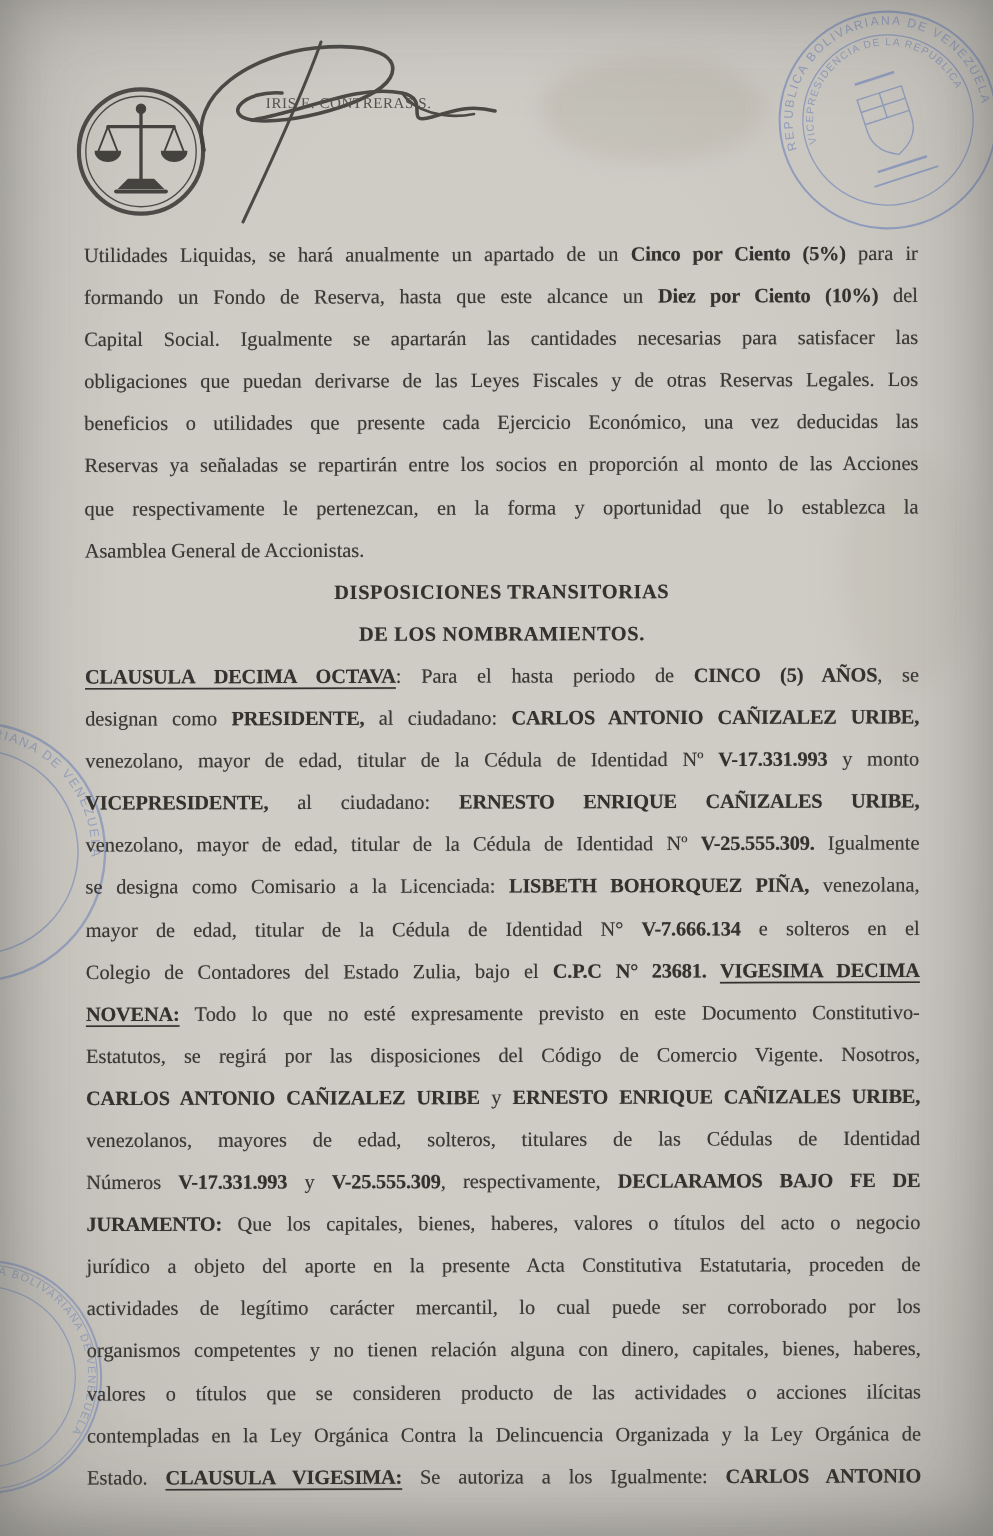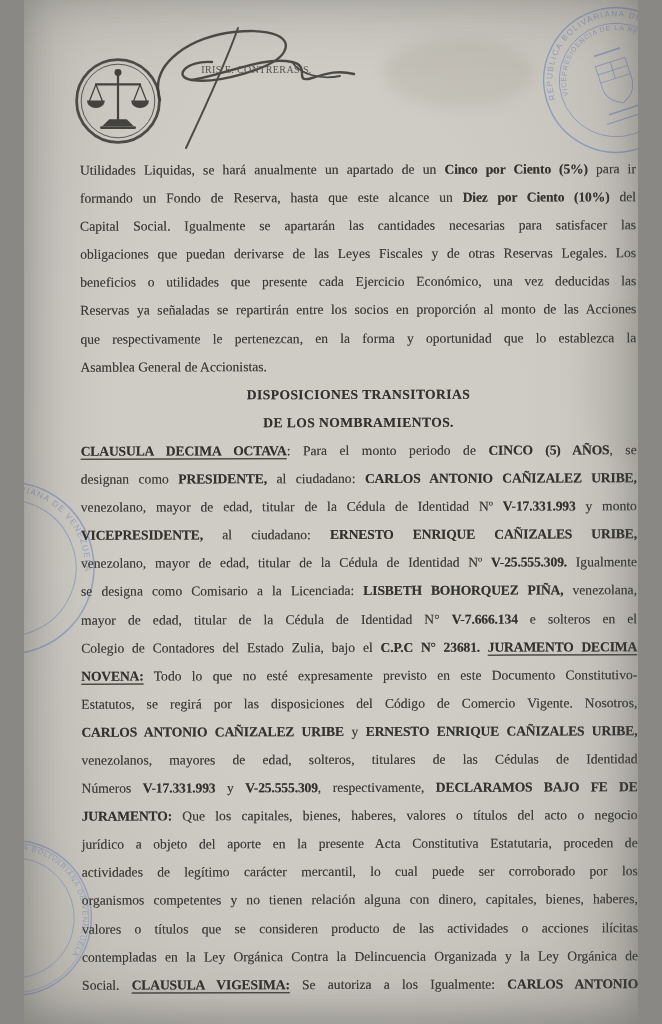--- a/index.html
+++ b/index.html
@@ -1,18 +1,18 @@
 <!DOCTYPE html>
 <html><head>
 <meta charset="utf-8">
 <style>
   html,body{margin:0;padding:0;background:#8a8884;}
   .page{
     position:relative;
-    width:614px;height:1024px;
+    width:662px;height:1024px;
     margin:0 auto;
     overflow:hidden;
     background:
       radial-gradient(ellipse at 48% 42%, #cfccc6 45%, #c6c3bd 75%, #b4b1ab 100%);
     font-family:"Liberation Serif", serif;
     color:#3a3835;
   }
   .page::after{
     content:"";position:absolute;inset:0;pointer-events:none;
     box-shadow:inset 0 0 70px rgba(85,83,78,.38), inset 0 -8px 30px rgba(85,83,78,.25);
@@ -153,35 +153,35 @@
       <div class="line justify"><span class="regular">Utilidades Liquidas, se hará anualmente un apartado de un </span><span class="bold">Cinco por Ciento (5%)</span><span class="regular"> para ir</span></div>
       <div class="line justify"><span class="regular">formando un Fondo de Reserva, hasta que este alcance un </span><span class="bold">Diez por Ciento (10%)</span><span class="regular"> del</span></div>
       <div class="line justify"><span class="regular">Capital Social. Igualmente se apartarán las cantidades necesarias para satisfacer las</span></div>
       <div class="line justify"><span class="regular">obligaciones que puedan derivarse de las Leyes Fiscales y de otras Reservas Legales. Los</span></div>
       <div class="line justify"><span class="regular">beneficios o utilidades que presente cada Ejercicio Económico, una vez deducidas las</span></div>
       <div class="line justify"><span class="regular">Reservas ya señaladas se repartirán entre los socios en proporción al monto de las Acciones</span></div>
       <div class="line justify"><span class="regular">que respectivamente le pertenezcan, en la forma y oportunidad que lo establezca la</span></div>
       <div class="line left"><span class="regular">Asamblea General de Accionistas.</span></div>
       <div class="line center"><span class="bold">DISPOSICIONES TRANSITORIAS</span></div>
       <div class="line center"><span class="bold">DE LOS NOMBRAMIENTOS.</span></div>
-      <div class="line justify"><span class="bold-underline">CLAUSULA DECIMA OCTAVA</span><span class="regular">: Para el monto periodo de </span><span class="bold">CINCO (5) AÑOS</span><span class="regular">, se</span></div>
+      <div class="line justify"><span class="bold-underline">CLAUSULA DECIMA OCTAVA</span><span class="regular">: Para el hasta periodo de </span><span class="bold">CINCO (5) AÑOS</span><span class="regular">, se</span></div>
       <div class="line justify"><span class="regular">designan como </span><span class="bold">PRESIDENTE,</span><span class="regular"> al ciudadano: </span><span class="bold">CARLOS ANTONIO CAÑIZALEZ URIBE,</span></div>
       <div class="line justify"><span class="regular">venezolano, mayor de edad, titular de la Cédula de Identidad Nº </span><span class="bold">V-17.331.993</span><span class="regular"> y monto</span></div>
       <div class="line justify"><span class="bold">VICEPRESIDENTE,</span><span class="regular"> al ciudadano: </span><span class="bold">ERNESTO ENRIQUE CAÑIZALES URIBE,</span></div>
       <div class="line justify"><span class="regular">venezolano, mayor de edad, titular de la Cédula de Identidad Nº </span><span class="bold">V-25.555.309.</span><span class="regular"> Igualmente</span></div>
       <div class="line justify"><span class="regular">se designa como Comisario a la Licenciada: </span><span class="bold">LISBETH BOHORQUEZ PIÑA,</span><span class="regular"> venezolana,</span></div>
       <div class="line justify"><span class="regular">mayor de edad, titular de la Cédula de Identidad N° </span><span class="bold">V-7.666.134</span><span class="regular"> e solteros en el</span></div>
-      <div class="line justify"><span class="regular">Colegio de Contadores del Estado Zulia, bajo el </span><span class="bold">C.P.C N° 23681. </span><span class="bold-underline">JURAMENTO DECIMA</span></div>
+      <div class="line justify"><span class="regular">Colegio de Contadores del Estado Zulia, bajo el </span><span class="bold">C.P.C N° 23681. </span><span class="bold-underline">VIGESIMA DECIMA</span></div>
       <div class="line justify"><span class="bold-underline">NOVENA:</span><span class="regular"> Todo lo que no esté expresamente previsto en este Documento Constitutivo-</span></div>
       <div class="line justify"><span class="regular">Estatutos, se regirá por las disposiciones del Código de Comercio Vigente. Nosotros,</span></div>
       <div class="line justify"><span class="bold">CARLOS ANTONIO CAÑIZALEZ URIBE</span><span class="regular"> y </span><span class="bold">ERNESTO ENRIQUE CAÑIZALES URIBE,</span></div>
       <div class="line justify"><span class="regular">venezolanos, mayores de edad, solteros, titulares de las Cédulas de Identidad</span></div>
       <div class="line justify"><span class="regular">Números </span><span class="bold">V-17.331.993</span><span class="regular"> y </span><span class="bold">V-25.555.309</span><span class="regular">, respectivamente, </span><span class="bold">DECLARAMOS BAJO FE DE</span></div>
       <div class="line justify"><span class="bold">JURAMENTO:</span><span class="regular"> Que los capitales, bienes, haberes, valores o títulos del acto o negocio</span></div>
       <div class="line justify"><span class="regular">jurídico a objeto del aporte en la presente Acta Constitutiva Estatutaria, proceden de</span></div>
       <div class="line justify"><span class="regular">actividades de legítimo carácter mercantil, lo cual puede ser corroborado por los</span></div>
       <div class="line justify"><span class="regular">organismos competentes y no tienen relación alguna con dinero, capitales, bienes, haberes,</span></div>
       <div class="line justify"><span class="regular">valores o títulos que se consideren producto de las actividades o acciones ilícitas</span></div>
       <div class="line justify"><span class="regular">contempladas en la Ley Orgánica Contra la Delincuencia Organizada y la Ley Orgánica de</span></div>
-      <div class="line justify"><span class="regular">Social. </span><span class="bold-underline">CLAUSULA VIGESIMA:</span><span class="regular"> Se autoriza a los Igualmente: </span><span class="bold">CARLOS ANTONIO</span></div>
+      <div class="line justify"><span class="regular">Estado. </span><span class="bold-underline">CLAUSULA VIGESIMA:</span><span class="regular"> Se autoriza a los Igualmente: </span><span class="bold">CARLOS ANTONIO</span></div>
     </div>
 
 </div>
 
 </body></html>

